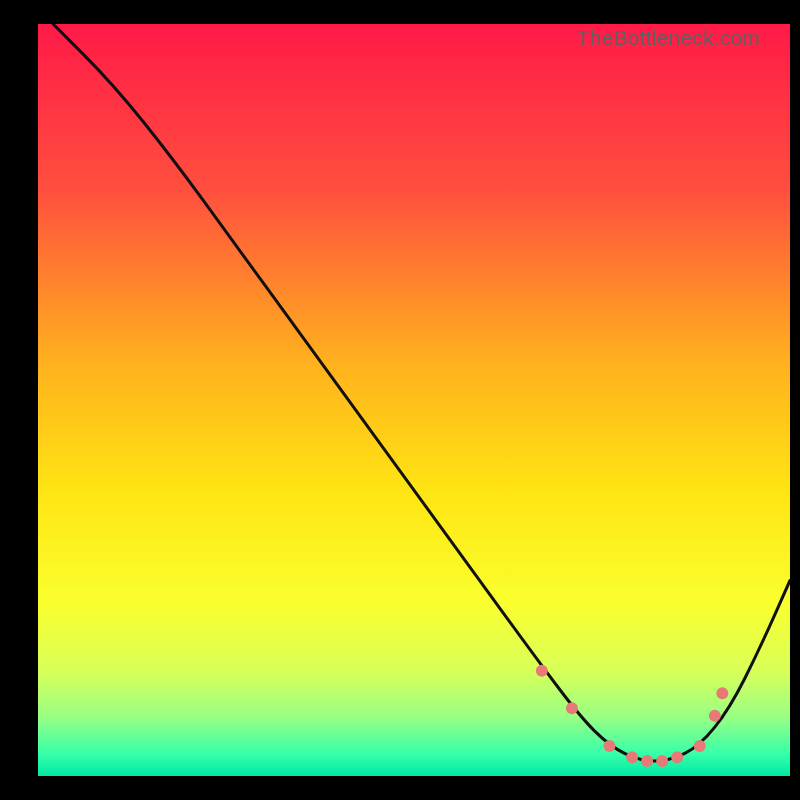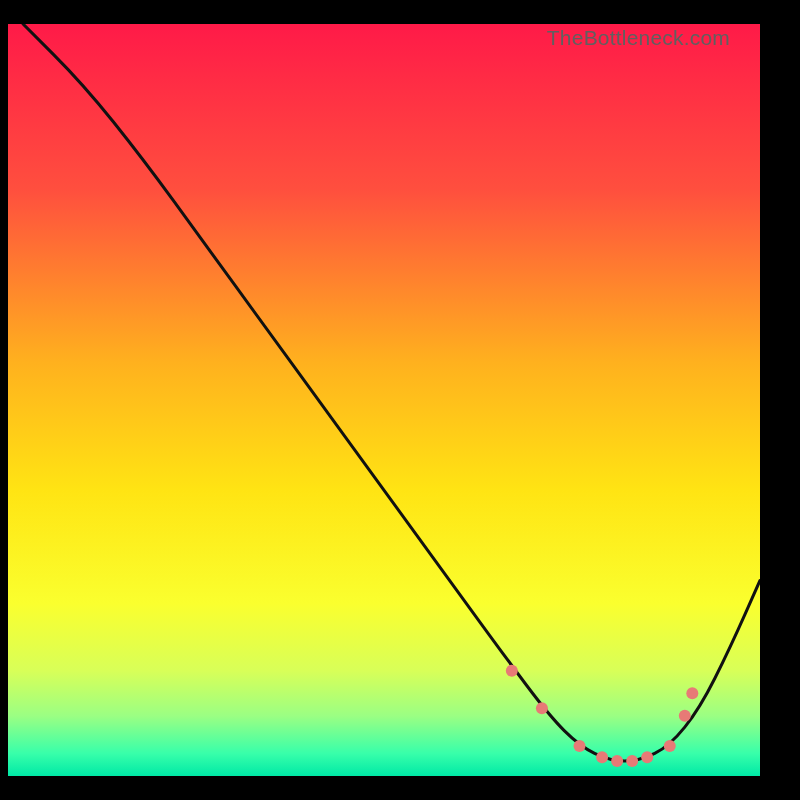--- a/index.html
+++ b/index.html
@@ -6,21 +6,21 @@
     margin: 0;
     padding: 0;
     width: 800px;
     height: 800px;
     background: #000;
     overflow: hidden;
     font-family: Arial, Helvetica, sans-serif;
   }
   .frame {
     position: absolute;
-    left: 8px;
+    left: 38px;
     top: 24px;
     width: 728px;
     height: 752px;
     background: #000;
     text-align: right;
   }
   .plot {
     position: absolute;
     left: 0;
     top: 0;

